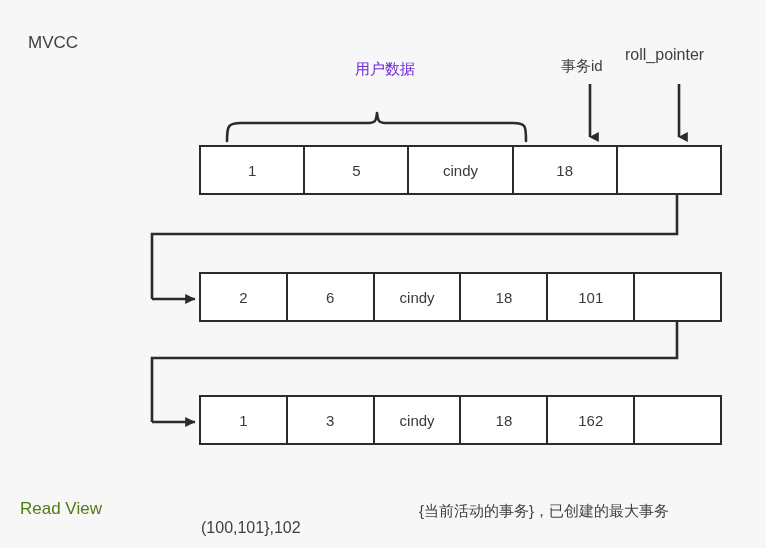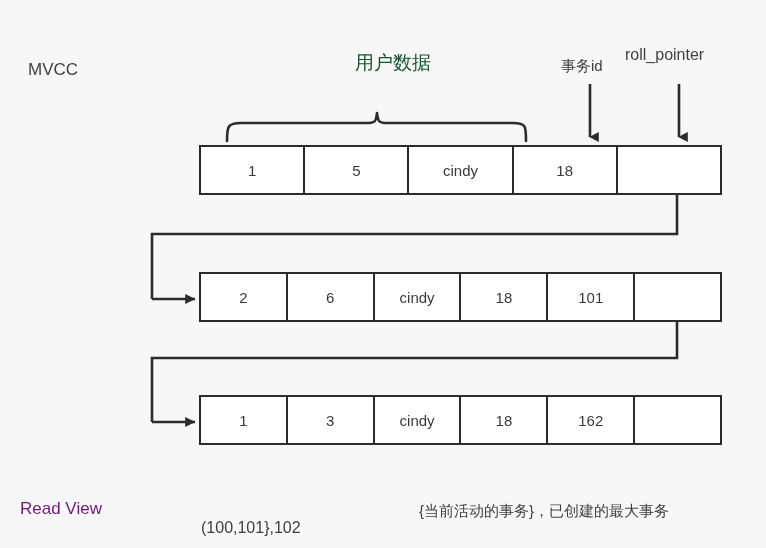--- a/index.html
+++ b/index.html
@@ -24,45 +24,44 @@
   .lbl {
     position: absolute;
     white-space: nowrap;
     line-height: 1;
   }
   #title-mvcc {
     left: 28px;
     top: 34px;
     font-size: 17px;
     color: #3f3f3f;
-    margin-top: 27px;
   }
   #label-userdata {
     left: 355px;
-    top: 53px;
-    font-size: 19px;
-    color: #14532d;
+    top: 61px;
+    font-size: 15px;
+    color: #6d28d9;
   }
   #label-trxid {
     left: 561px;
     top: 58px;
     font-size: 15px;
     color: #3f3f3f;
   }
   #label-rollptr {
     left: 625px;
     top: 47px;
     font-size: 16px;
     color: #3f3f3f;
   }
   #label-readview {
     left: 20px;
     top: 500px;
     font-size: 17px;
-    color: #701a75;
+    color: #4d7c0f;
   }
   #label-rv-value {
     left: 201px;
     top: 503px;
     font-size: 16px;
     color: #3f3f3f;
     margin-top: 17px;
   }
   #label-rv-desc {
     left: 419px;

